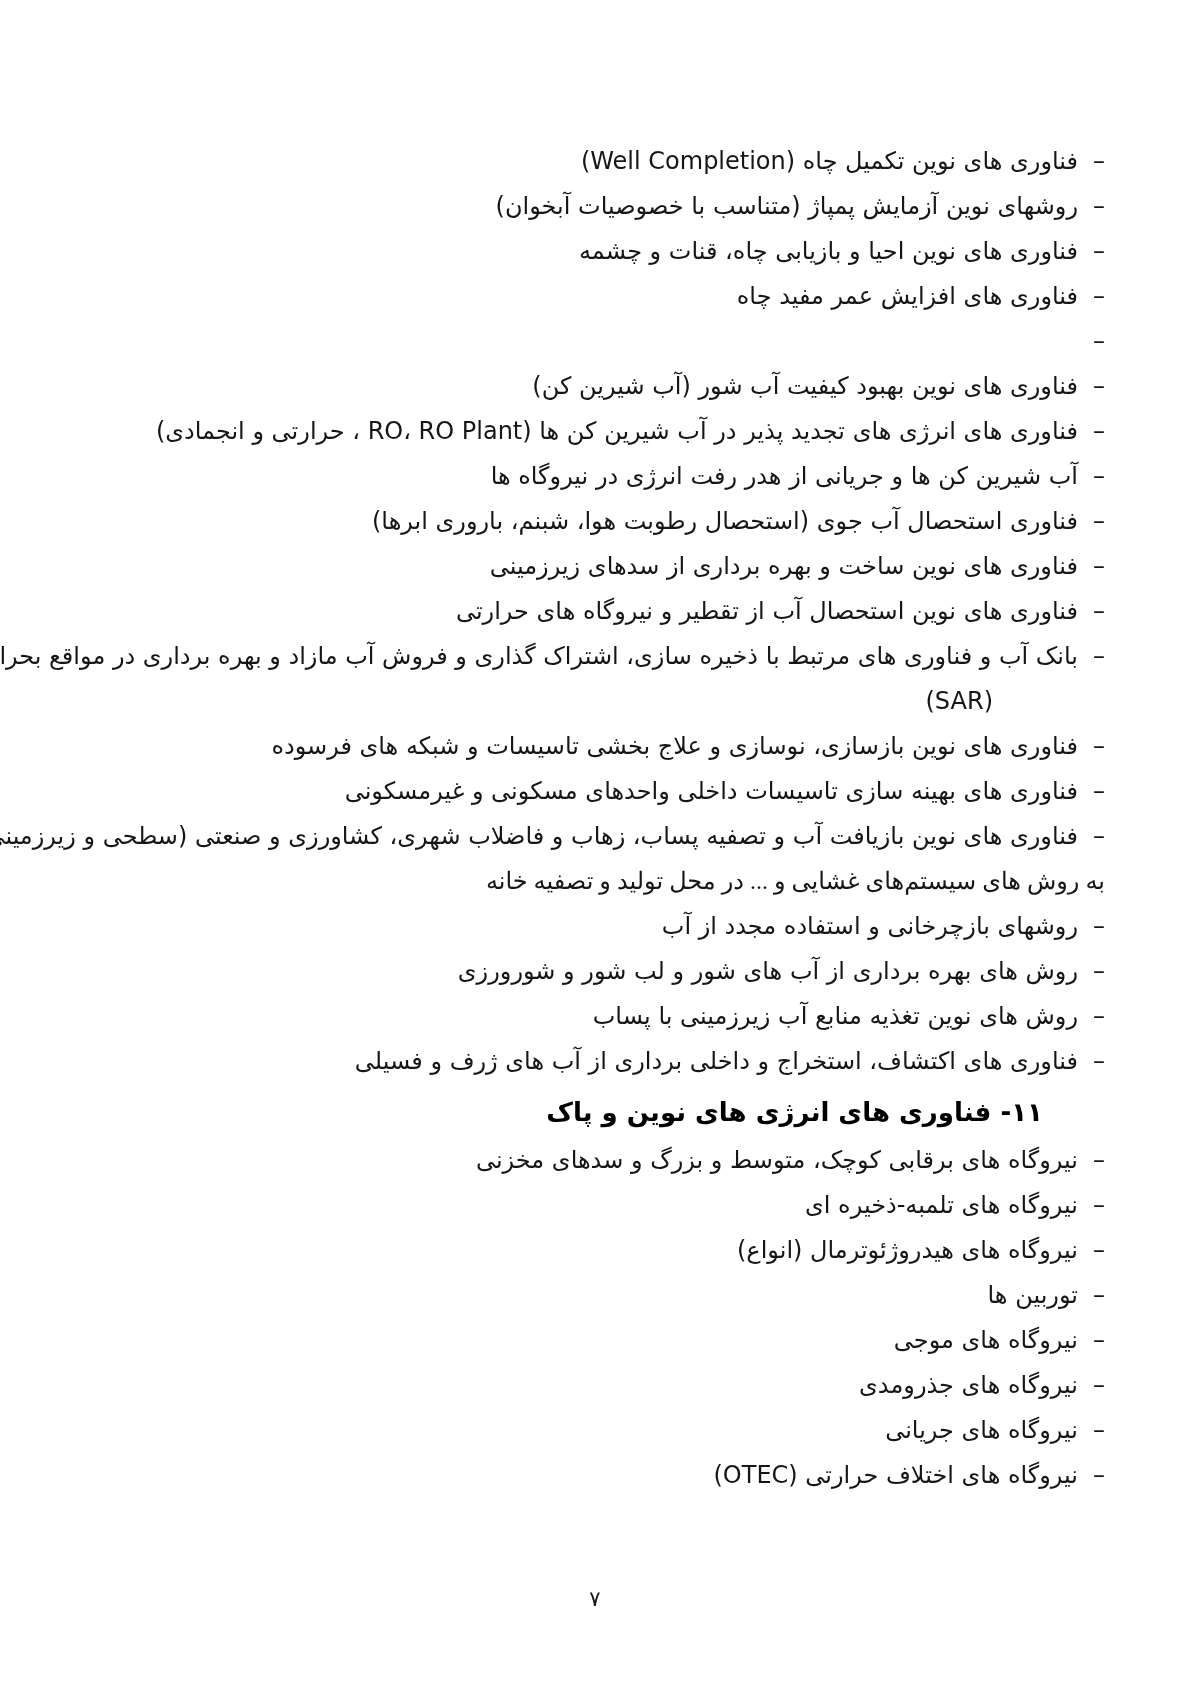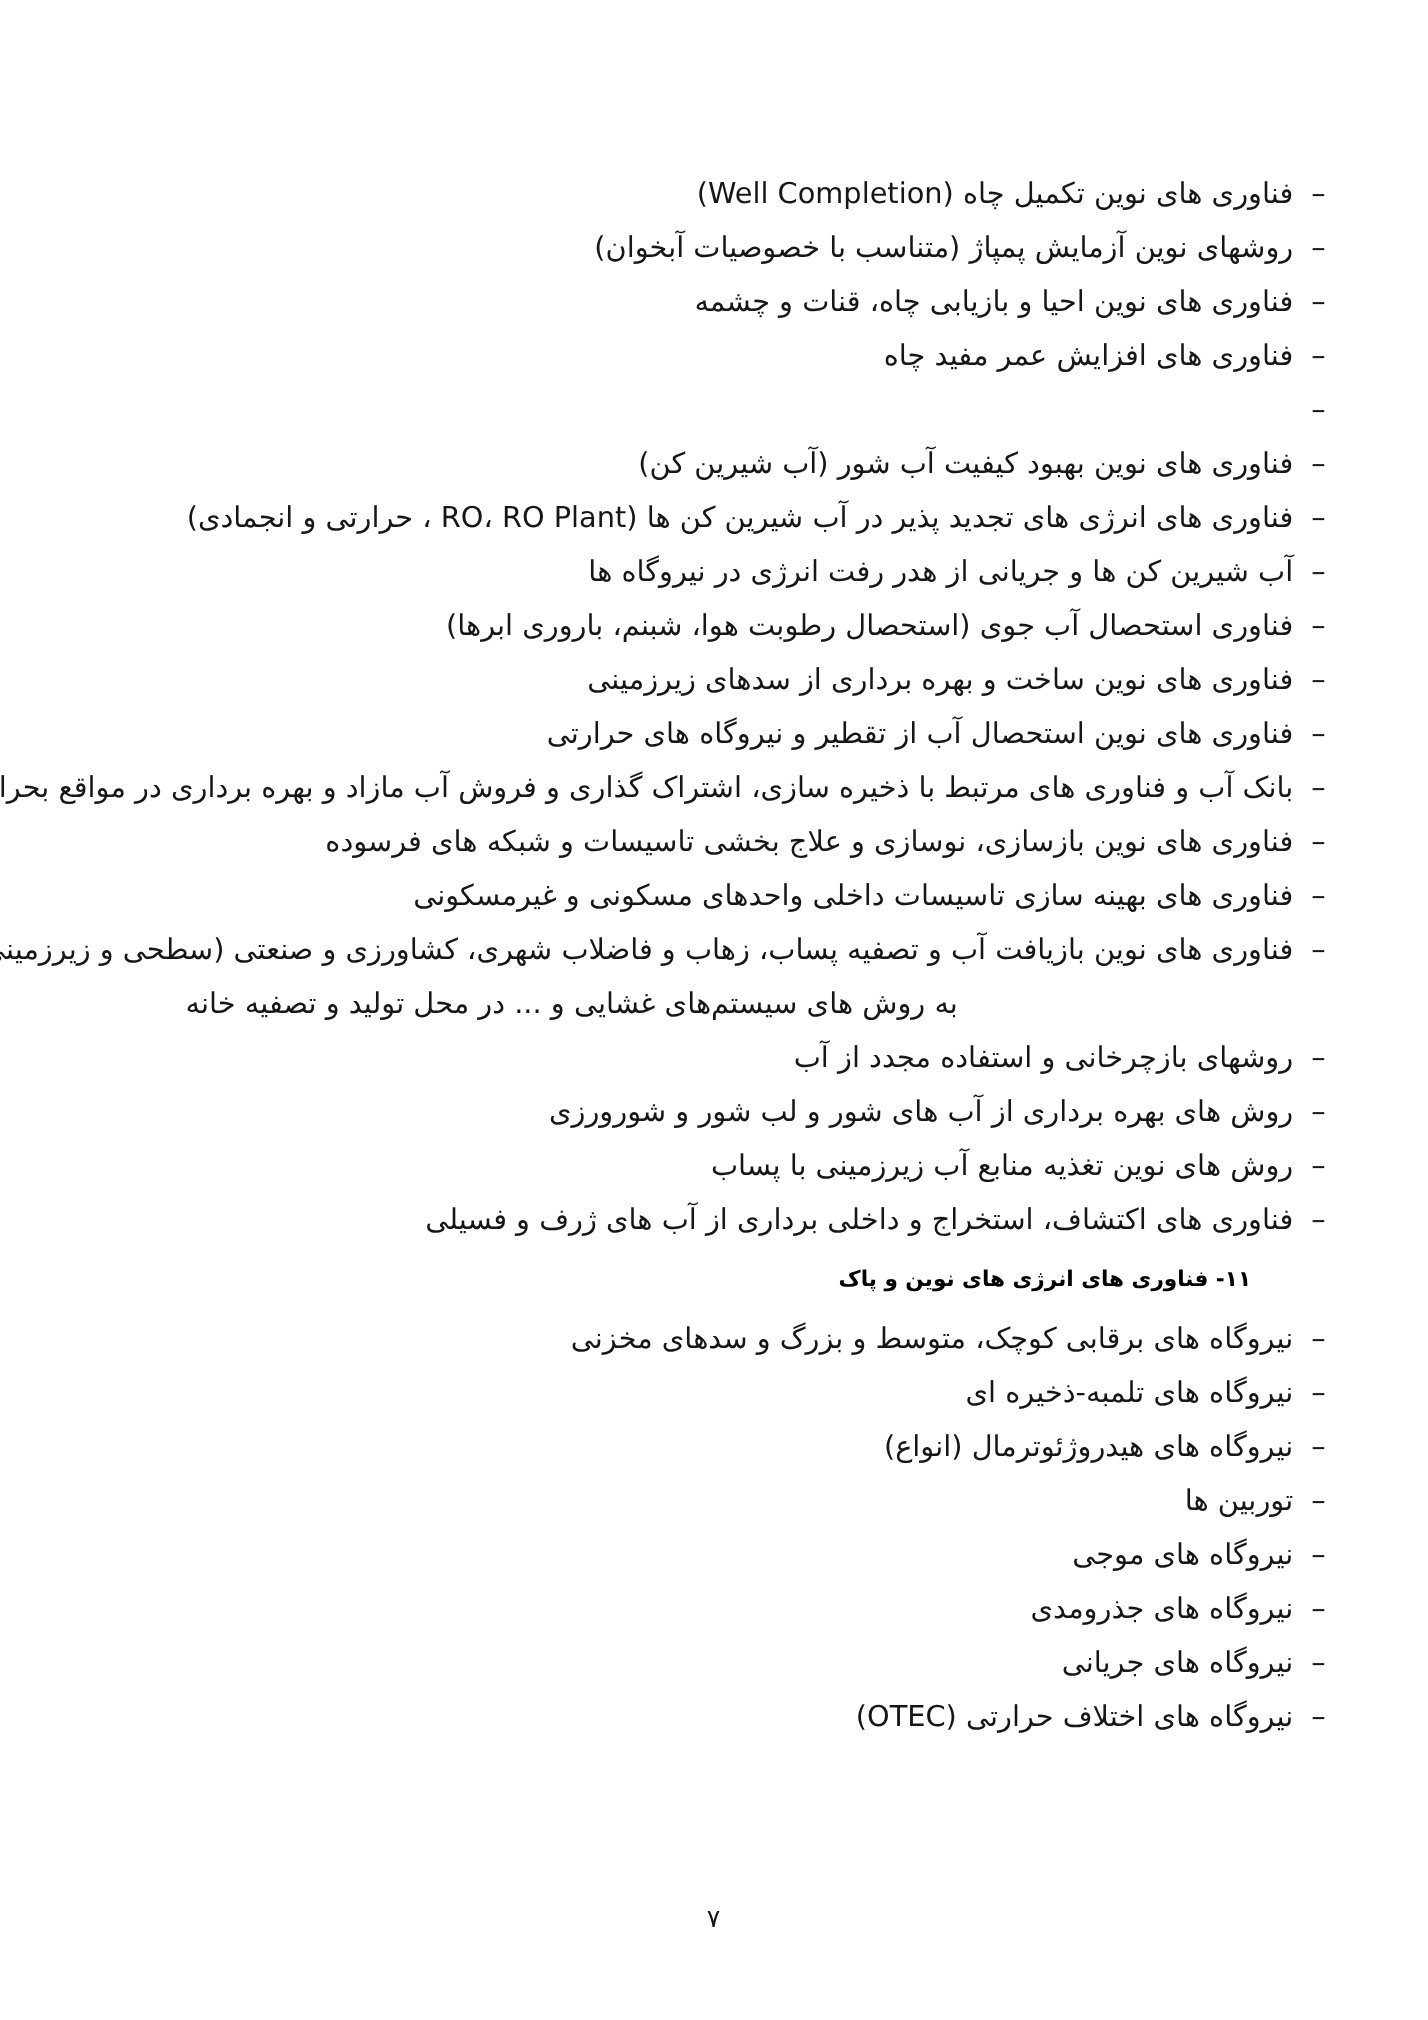--- a/index.html
+++ b/index.html
@@ -17,38 +17,38 @@
     top: 139px;
     right: 85px;
     left: 95px;
     direction: rtl;
     text-align: right;
     font-size: 24px;
   }
   .section { direction: rtl; }
   .heading {
     font-weight: 700;
-    font-size: 18px;
+    font-size: 26px;
     line-height: 50px;
     margin: 3px 62px 1px 0;
     white-space: nowrap;
     color: #000000;
   }
   .item { direction: rtl; }
   .row {
     display: flex;
     gap: 15px;
     line-height: 45px;
     align-items: baseline;
   }
   .dash { flex: 0 0 auto; }
   .txt { white-space: nowrap; text-align: right; }
   .cont { line-height: 45px; }
   .cont.sar { margin-right: 112px; text-align: right; }
-  .cont.center { text-align: left; margin-left: 60px; }
+  .cont.center { text-align: right; margin-left: 60px; font-family: Liberation Serif, serif; }
   .page-number {
     position: absolute;
     bottom: 72px;
     left: 0;
     right: 0;
     text-align: center;
     font-size: 21px;
     color: #161616;
   }
 </style>
@@ -121,20 +121,21 @@
           <div class="row">
             <span class="dash">–</span>
             <span class="txt">فناوری های نوین استحصال آب از تقطیر و نیروگاه های حرارتی</span>
           </div>
         </div>
         <div class="item">
           <div class="row">
             <span class="dash">–</span>
             <span class="txt">بانک آب و فناوری های مرتبط با ذخیره سازی، اشتراک گذاری و فروش آب مازاد و بهره برداری در مواقع بحران</span>
           </div>
+          <div class="cont sar">(SAR)</div>
         </div>
         <div class="item">
           <div class="row">
             <span class="dash">–</span>
             <span class="txt">فناوری های نوین بازسازی، نوسازی و علاج بخشی تاسیسات و شبکه های فرسوده</span>
           </div>
         </div>
         <div class="item">
           <div class="row">
             <span class="dash">–</span>

